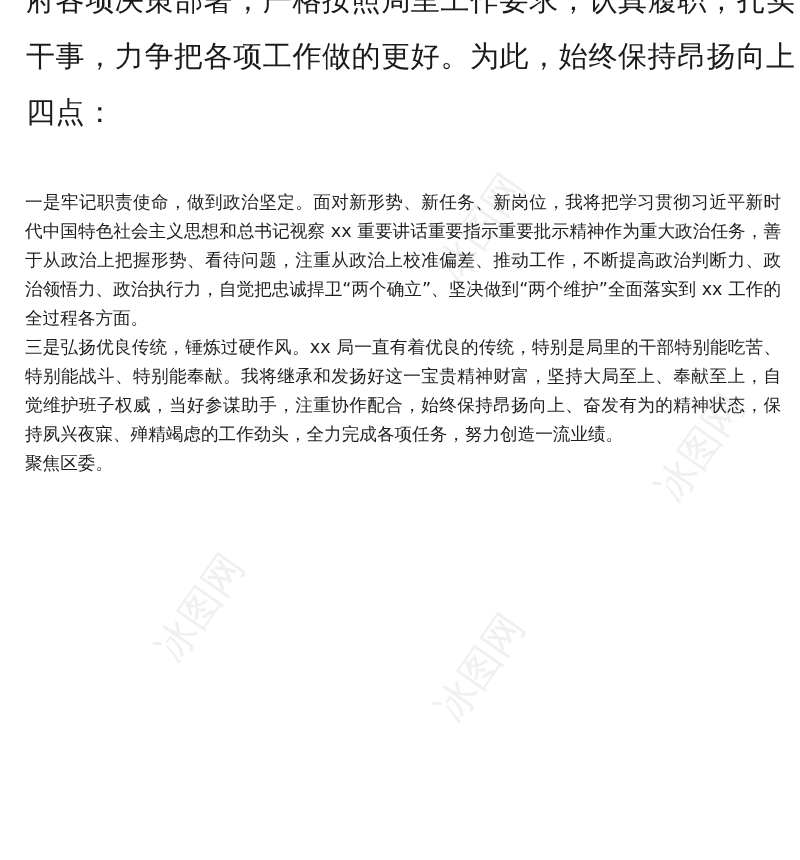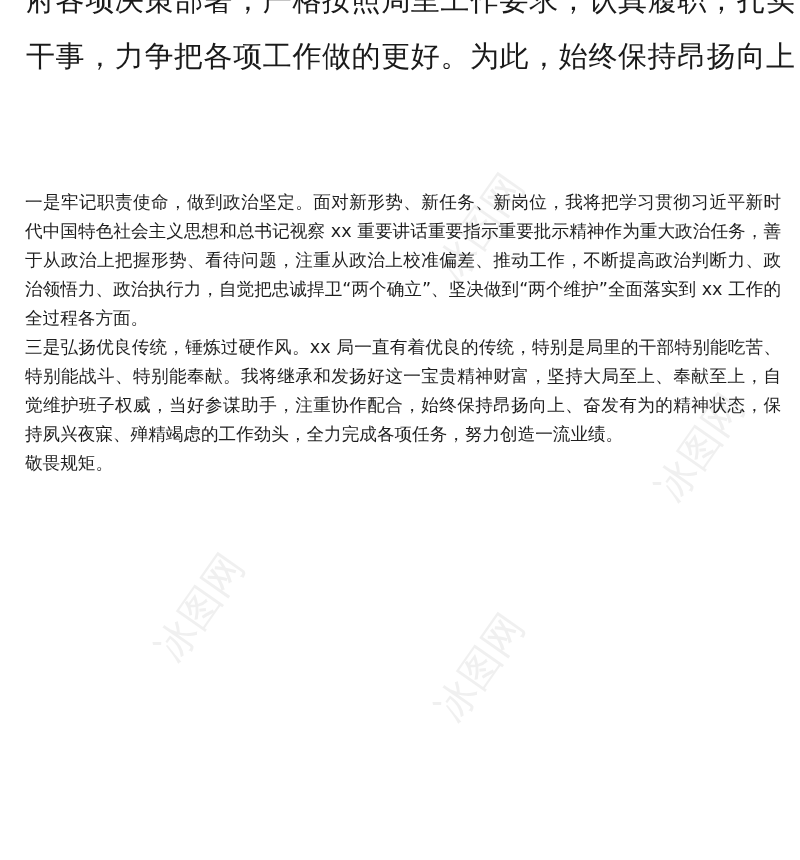--- a/index.html
+++ b/index.html
@@ -67,21 +67,22 @@
 <div class="page">
 
   <div class="watermark" style="left:420px; top:200px;">冰图网</div>
   <div class="watermark" style="left:640px; top:420px;">冰图网</div>
   <div class="watermark" style="left:420px; top:640px;">冰图网</div>
   <div class="watermark" style="left:140px; top:580px;">冰图网</div>
 
   <div class="intro">
     <span class="intro-line">府各项决策部署，严格按照局里工作要求，认真履职，扎实</span>
     <span class="intro-line">干事，力争把各项工作做的更好。为此，始终保持昂扬向上</span>
+    <span class="intro-line">四点：</span>
   </div>
 
   <div class="body-text">
     <p class="para">一是牢记职责使命，做到政治坚定。面对新形势、新任务、新岗位，我将把学习贯彻习近平新时代中国特色社会主义思想和总书记视察 xx 重要讲话重要指示重要批示精神作为重大政治任务，善于从政治上把握形势、看待问题，注重从政治上校准偏差、推动工作，不断提高政治判断力、政治领悟力、政治执行力，自觉把忠诚捍卫“两个确立”、坚决做到“两个维护”全面落实到 xx 工作的全过程各方面。</p>
     <p class="para">三是弘扬优良传统，锤炼过硬作风。xx 局一直有着优良的传统，特别是局里的干部特别能吃苦、特别能战斗、特别能奉献。我将继承和发扬好这一宝贵精神财富，坚持大局至上、奉献至上，自觉维护班子权威，当好参谋助手，注重协作配合，始终保持昂扬向上、奋发有为的精神状态，保持夙兴夜寐、殚精竭虑的工作劲头，全力完成各项任务，努力创造一流业绩。</p>
-    <p class="para">敬畏规矩。</p>
+    <p class="para">聚焦区委。</p>
   </div>
 
 </div>
 
 </body></html>

